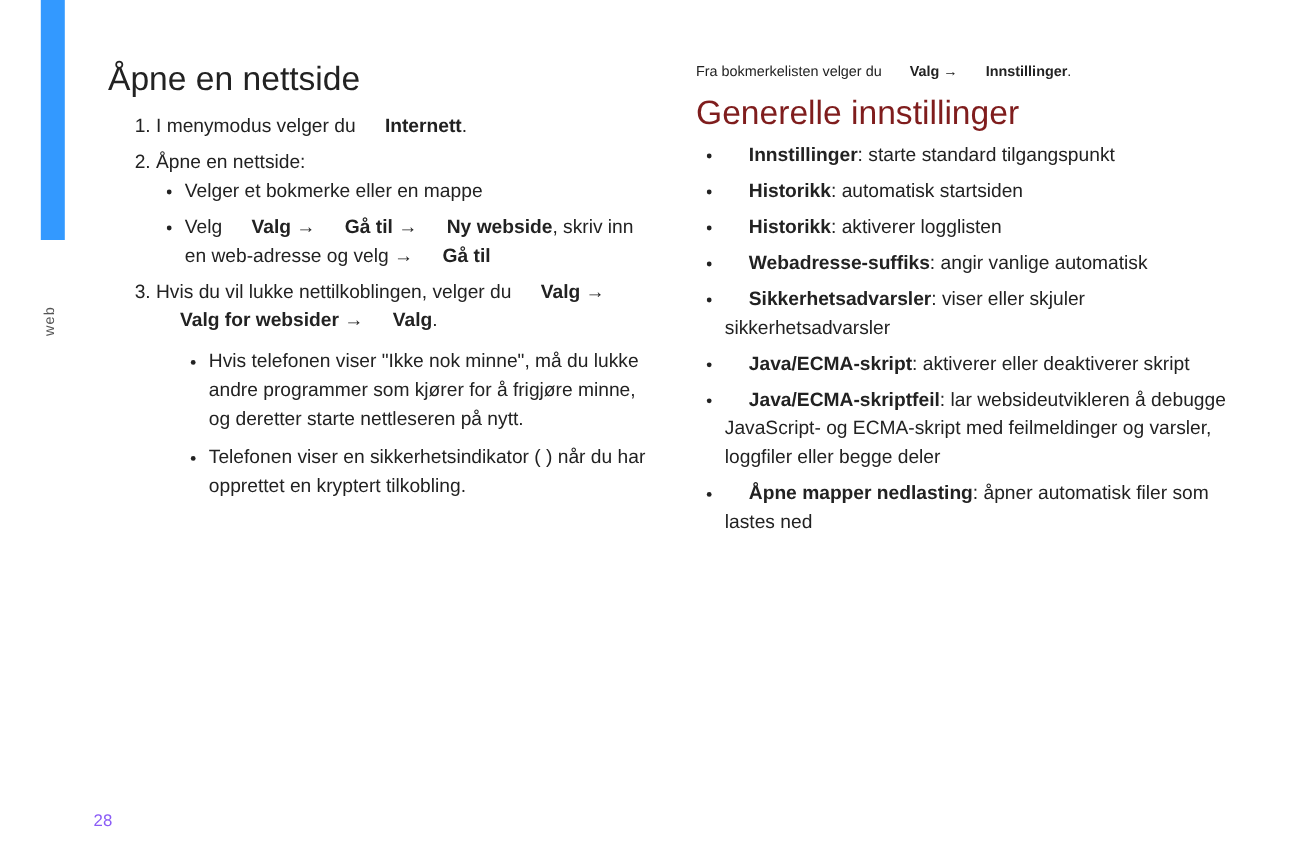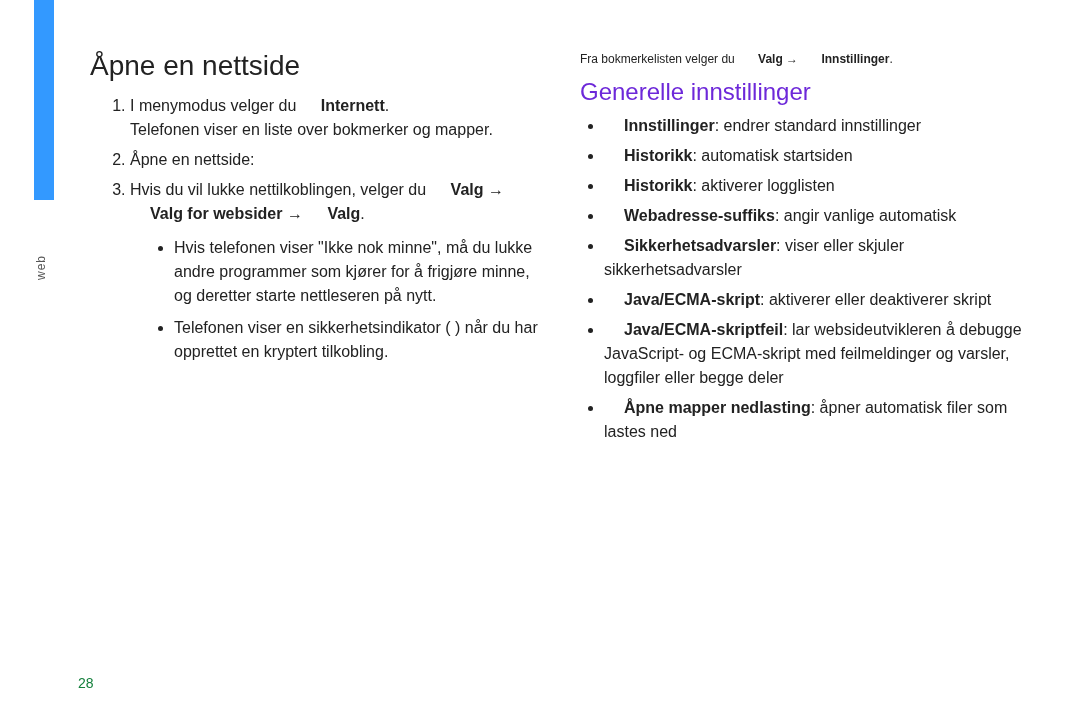--- a/index.html
+++ b/index.html
@@ -47,23 +47,23 @@
   .col {
     width: 460px;
   }
   h1.title {
     font-size: 28px;
     font-weight: 400;
     color: #222;
     margin-bottom: 12px;
   }
   h2.subtitle {
-    font-size: 24px;
+    font-size: 28px;
     font-weight: 400;
-    color: #6d28d9;
+    color: #7f1d1d;
     margin-top: 0;
     margin-bottom: 8px;
   }
   ol.steps {
     list-style: decimal;
     padding-left: 40px;
     font-size: 16px;
     line-height: 1.5;
   }
   ol.steps > li { margin-bottom: 6px; }
@@ -91,21 +91,21 @@
     line-height: 1.5;
     margin-bottom: 10px;
   }
   b { font-weight: 700; margin-left: 20px; }
   .arrow { font-weight: 400; }
   .page-number {
     position: absolute;
     left: 78px;
     bottom: 30px;
     font-size: 14px;
-    color: #15803d;
+    color: #8b5cf6;
   }
 </style>
 </head>
 <body>
 
 <div class="page">
 
   <div class="sidestrip">
     <div class="tab"></div>
     <div class="tab-label">web</div>
@@ -114,24 +114,29 @@
   <div class="content">
 
     <div class="col">
       <h1 class="title">Åpne en nettside</h1>
 
       <ol class="steps">
         <li>
           <span>
             <span>I menymodus velger du </span><b>Internett</b><span>.</span>
           </span>
-          <div>Telefonen viser en liste over bokmerker og mapper.</div>
         </li>
         <li>
           <span>Åpne en nettside:</span>
+          <ul class="bullets">
+            <li>Velger et bokmerke eller en mappe</li>
+            <li>
+              <span>Velg </span><b>Valg</b><span class="arrow"> → </span><b>Gå til</b><span class="arrow"> → </span><b>Ny webside</b><span>, skriv inn en web-adresse og velg </span><span class="arrow">   → </span><b>Gå til</b>
+            </li>
+          </ul>
         </li>
         <li>
           <span>Hvis du vil lukke nettilkoblingen, velger du </span><b>Valg</b><span class="arrow"> → </span><b>Valg for websider</b><span class="arrow"> → </span><b>Valg</b><span>.</span>
         </li>
       </ol>
 
       <div class="note-block">
         <ul>
           <li>Hvis telefonen viser "Ikke nok minne", må du lukke andre programmer som kjører for å frigjøre minne, og deretter starte nettleseren på nytt.</li>
           <li>Telefonen viser en sikkerhetsindikator (   ) når du har opprettet en kryptert tilkobling.</li>
@@ -141,21 +146,21 @@
 
     <div class="col">
 
       <p class="intro">
         <span>Fra bokmerkelisten velger du </span><b>Valg</b><span class="arrow"> → </span><b>Innstillinger</b><span>.</span>
       </p>
 
       <h2 class="subtitle">Generelle innstillinger</h2>
 
       <ul class="bullets">
-        <li><b>Innstillinger</b><span>: endrer standard innstillinger</span></li>
+        <li><b>Innstillinger</b><span>: starte standard tilgangspunkt</span></li>
         <li><b>Historikk</b><span>: automatisk startsiden</span></li>
         <li><b>Historikk</b><span>: aktiverer logglisten</span></li>
         <li><b>Webadresse-suffiks</b><span>: angir vanlige automatisk</span></li>
         <li><b>Sikkerhetsadvarsler</b><span>: viser eller skjuler sikkerhetsadvarsler</span></li>
         <li><b>Java/ECMA-skript</b><span>: aktiverer eller deaktiverer skript</span></li>
         <li><b>Java/ECMA-skriptfeil</b><span>: lar websideutvikleren å debugge JavaScript- og ECMA-skript med feilmeldinger og varsler, loggfiler eller begge deler</span></li>
         <li><b>Åpne mapper nedlasting</b><span>: åpner automatisk filer som lastes ned</span></li>
       </ul>
     </div>
 

